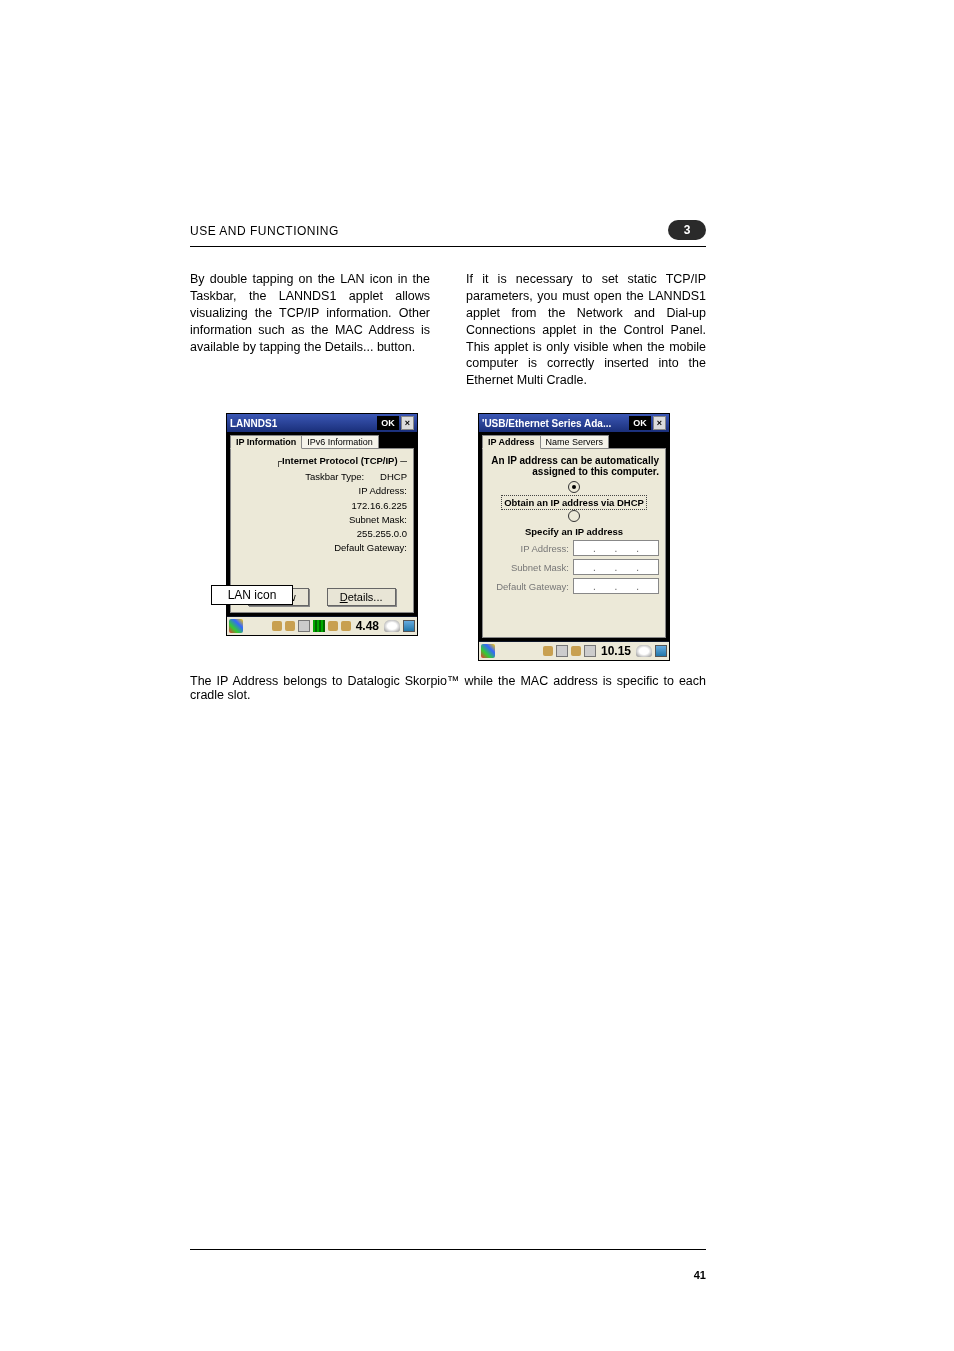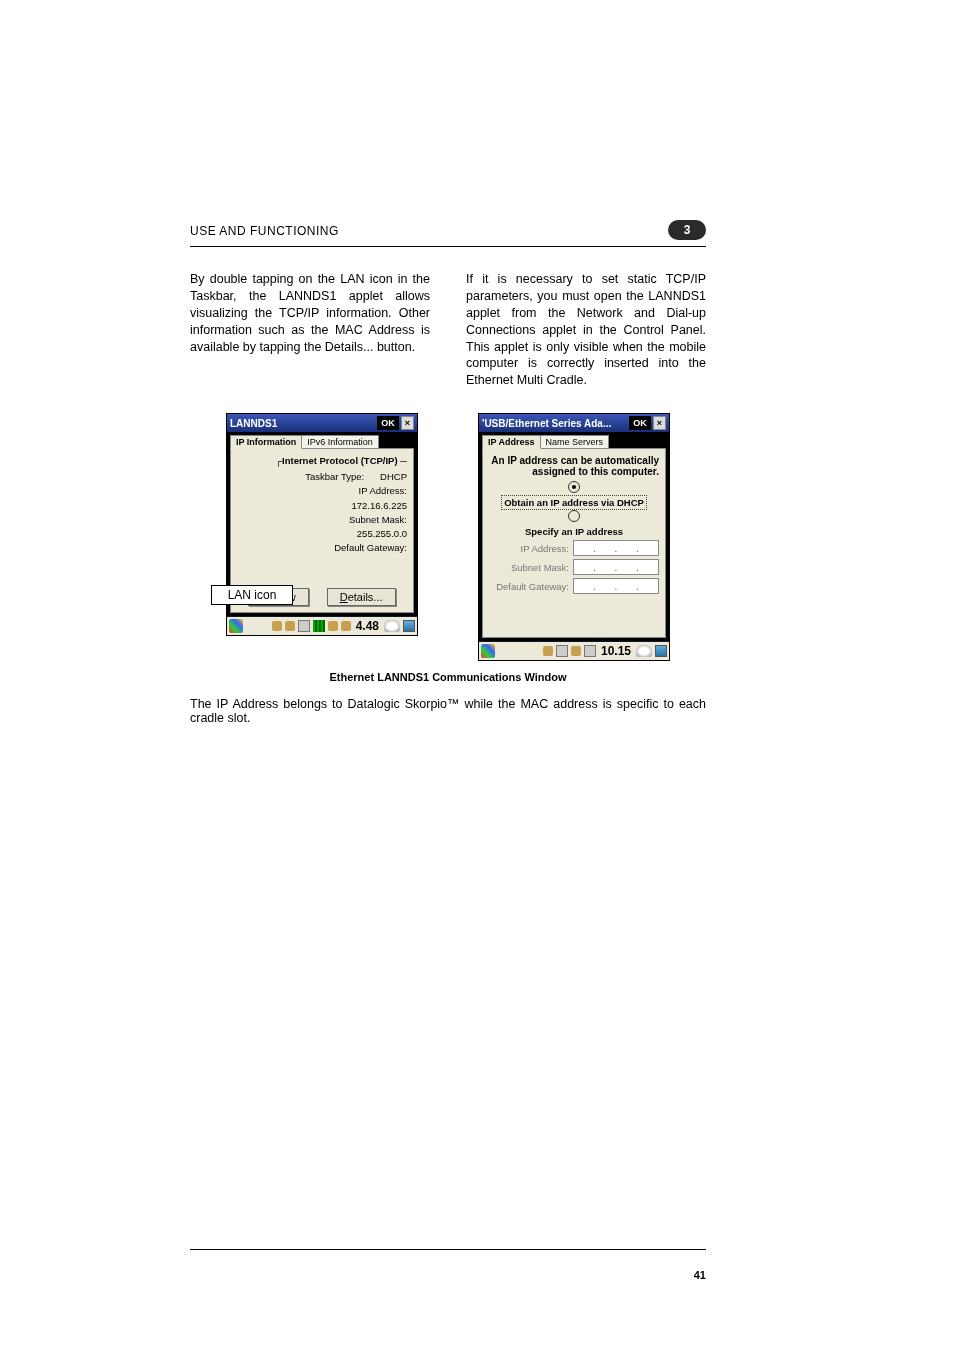--- a/index.html
+++ b/index.html
@@ -400,19 +400,18 @@
         <span class="tray-icon small"></span>
         <span class="tray-icon kb"></span>
         <span class="time">10.15</span>
         <span class="cloud"></span>
         <span class="desk"></span>
       </div>
     </div>
 
   </div>
 
-  <div class="caption">Ethernet LANNDS1 Communications Window</div>
 
   <p class="closing">The IP Address belongs to Datalogic Skorpio™ while the MAC address is specific to each cradle slot.</p>
 
   <hr class="footer-hr">
   <div class="page-num">41</div>
 </div>
 
 </body></html>

